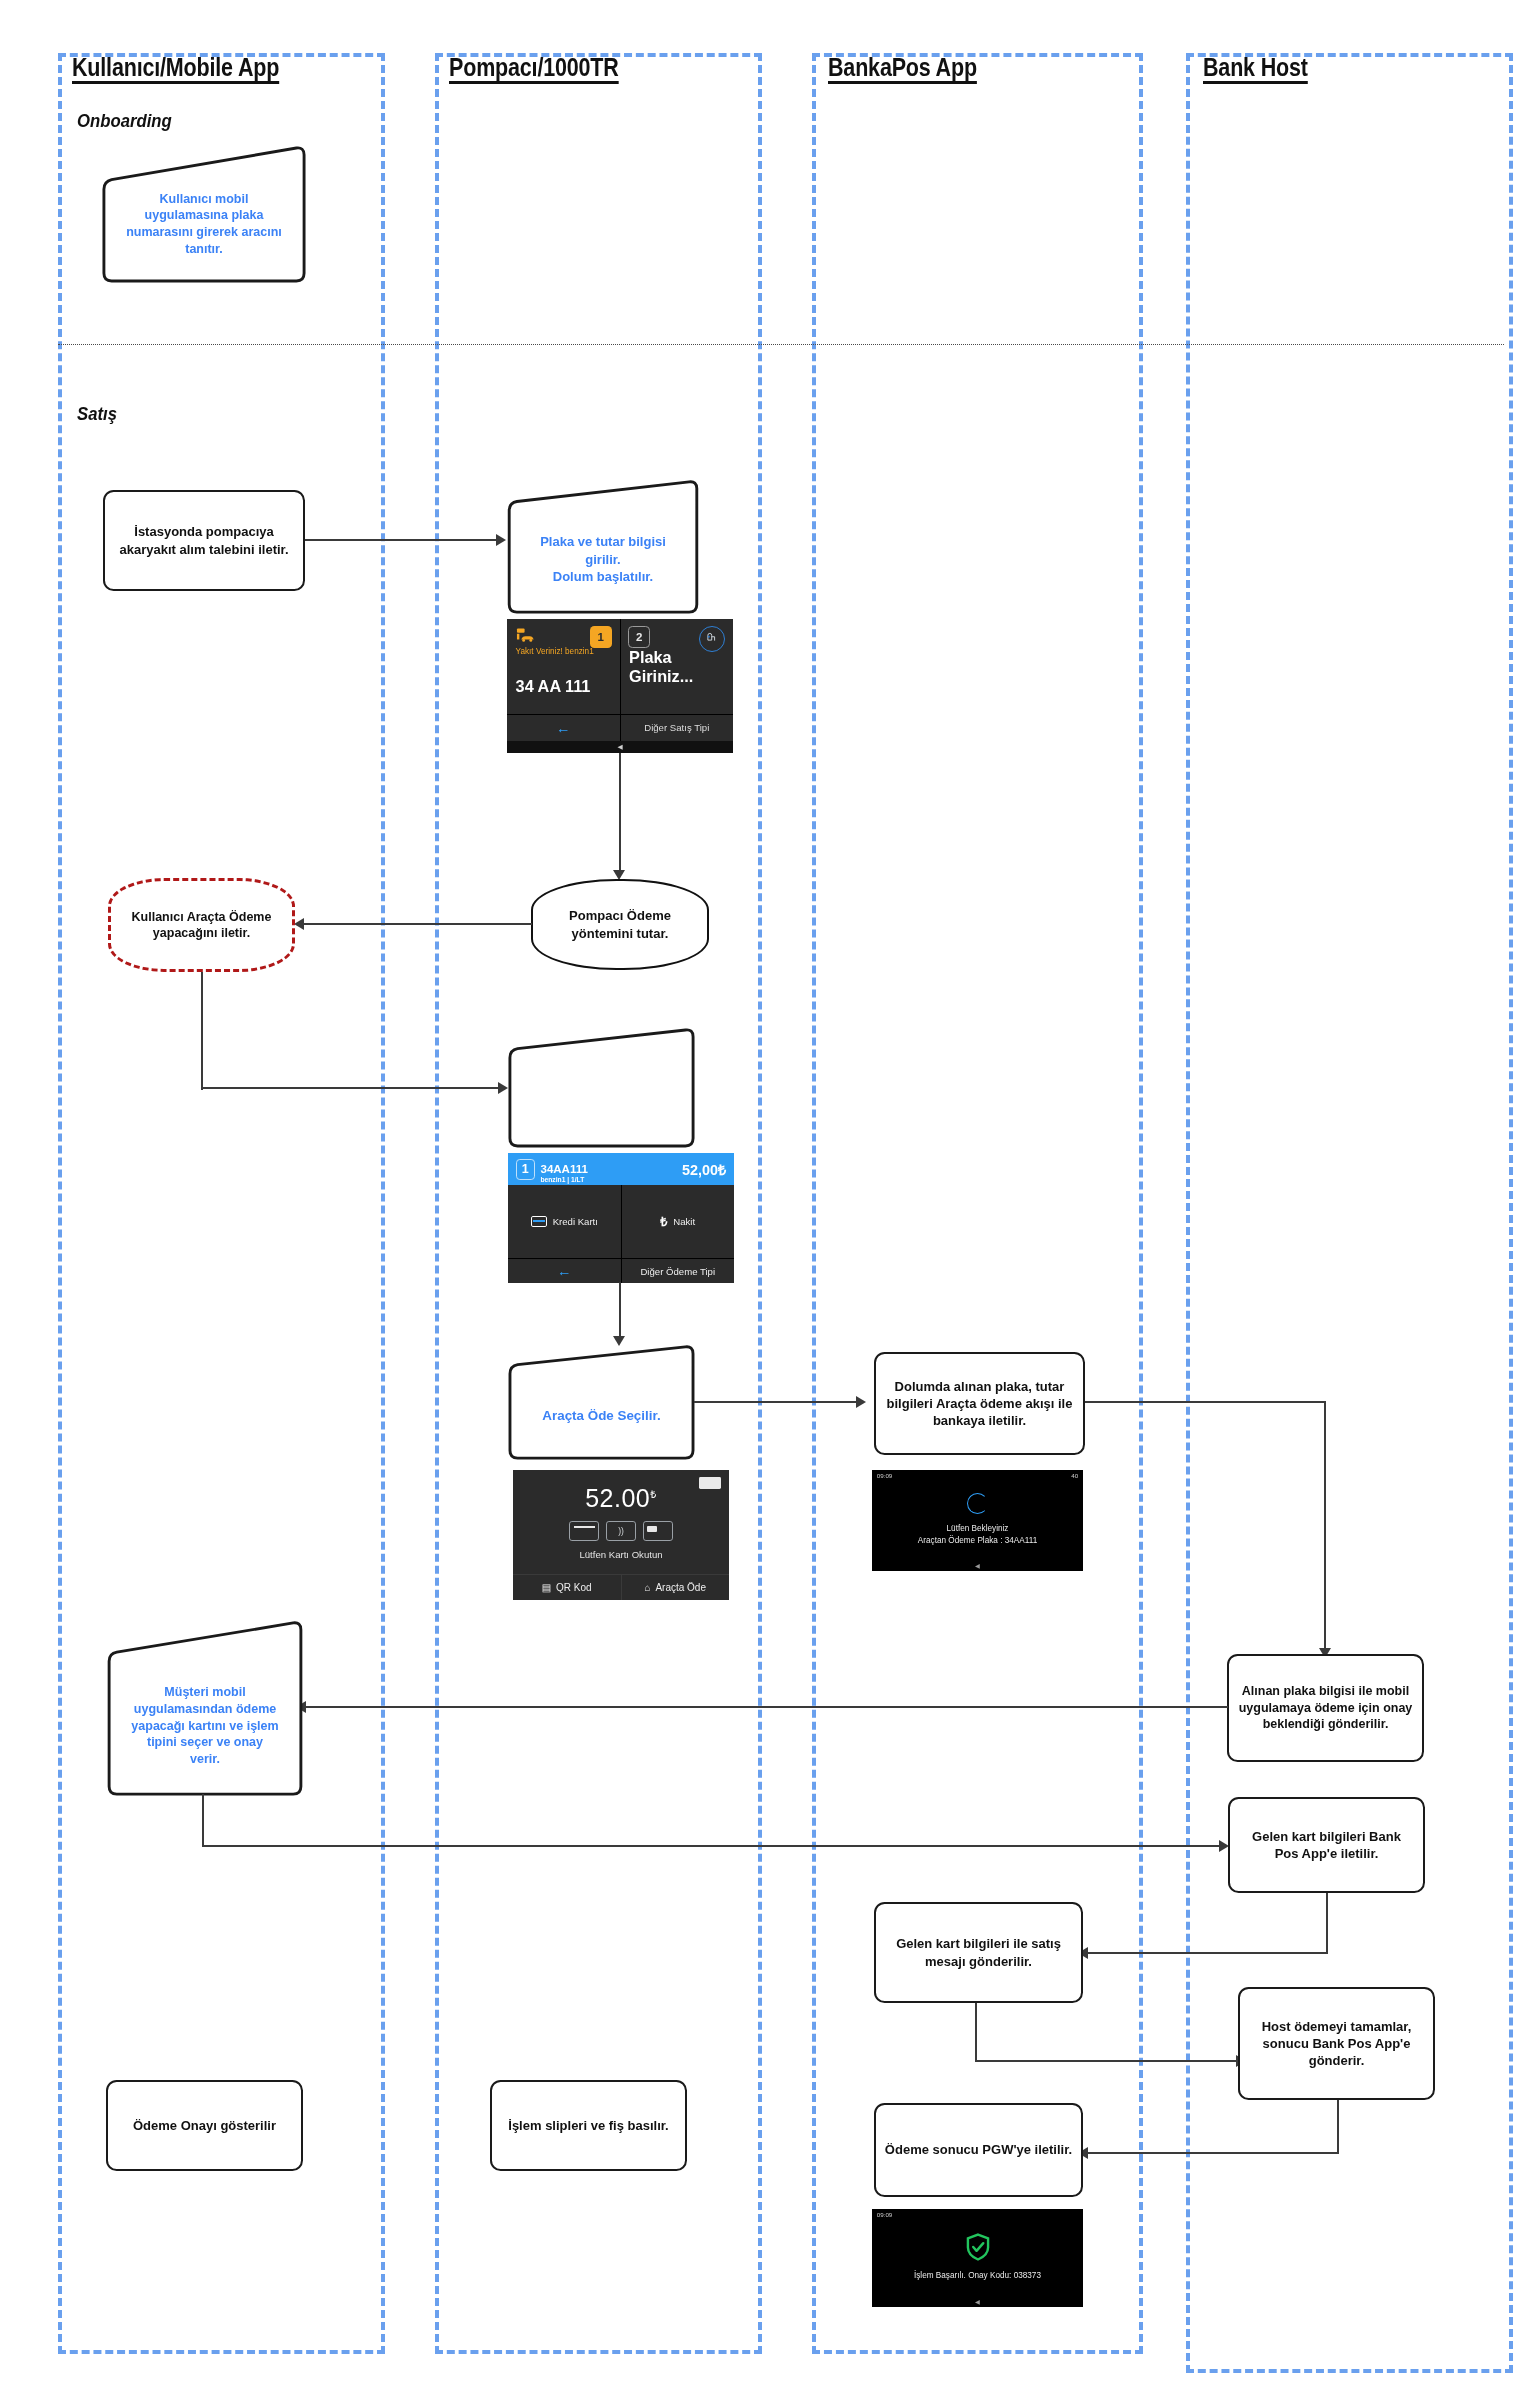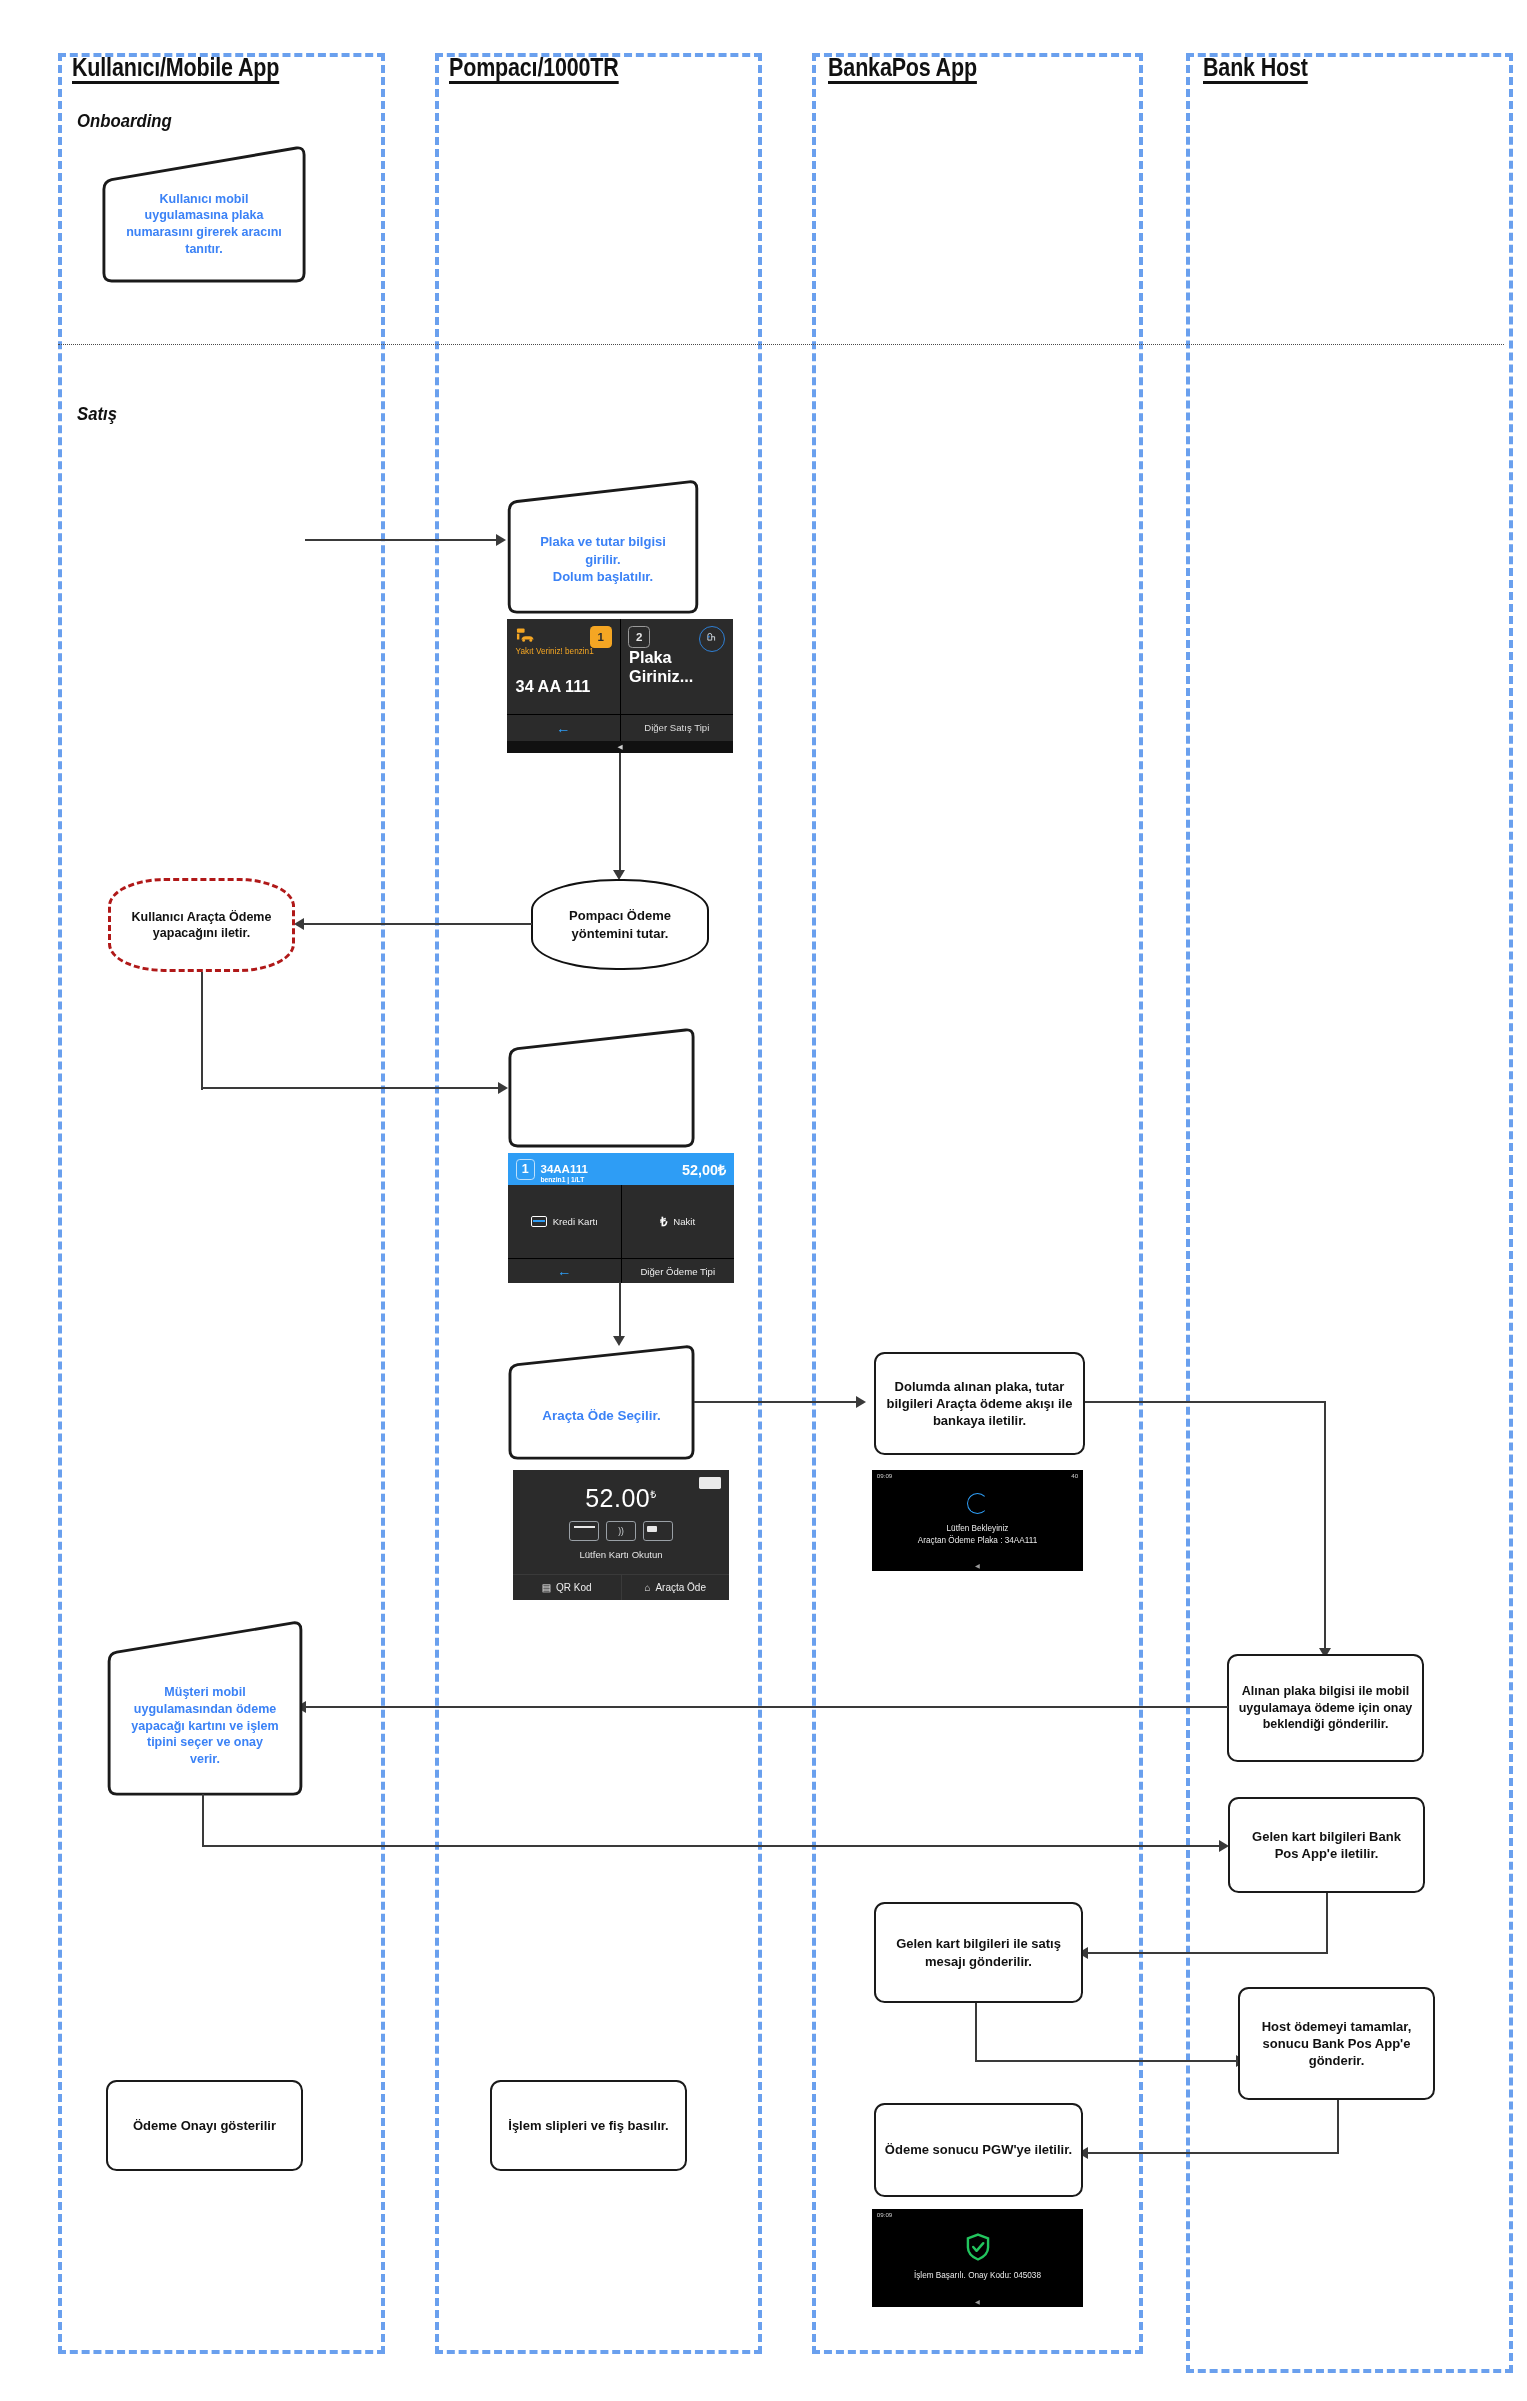--- a/index.html
+++ b/index.html
@@ -203,20 +203,23 @@
   <div class="phase-sep" style="left:58px;top:344px;width:1446px;"></div>
   <div class="phase-title" style="left:77px;top:403px;">Satış</div>
 
   <div class="slant-wrap" style="left:102px;top:146px;width:204px;height:137px;">
     <svg width="204" height="137" viewBox="0 0 425 285">
       <path d="M4 90 Q4 74 20 70 L405 4 Q421 2 421 18 L421 265 Q421 281 405 281 L20 281 Q4 281 4 265 Z" fill="#ffffff" stroke="#1a1a1a" stroke-width="6" stroke-linejoin="round"></path>
     </svg>
     <div class="slant-label" style="top:30px;height:96px;font-size:12.5px;">Kullanıcı mobil uygulamasına plaka numarasını girerek aracını tanıtır.</div>
   </div>
 
+  <div class="node rect" style="left:103px;top:490px;width:202px;height:101px;font-size:13px;">
+    <span>İstasyonda pompacıya akaryakıt alım talebini iletir.</span>
+  </div>
 
   <div class="conn h" style="left:305px;top:539px;width:192px;"></div>
   <div class="arrowhead ah-right" style="left:496px;top:534px;"></div>
 
   <div class="slant-wrap" style="left:507px;top:480px;width:192px;height:134px;">
     <svg width="192" height="134" viewBox="0 0 400 280">
       <path d="M4 64 Q4 48 20 45 L380 4 Q396 2 396 18 L396 260 Q396 276 380 276 L20 276 Q4 276 4 260 Z" fill="#ffffff" stroke="#1a1a1a" stroke-width="6" stroke-linejoin="round"></path>
     </svg>
     <div class="slant-label" style="top:34px;height:91px;font-size:13px;white-space:pre-line;">Plaka ve tutar bilgisi girilir.
 Dolum başlatılır.</div>
@@ -414,21 +417,21 @@
   <div class="shot blk" style="left:872px;top:2209px;width:211px;height:98px;">
     <div class="status">
       <span>09:09</span>
       <span></span>
     </div>
     <div class="content">
       <svg class="shield" viewBox="0 0 50 58">
         <path d="M25 3 L46 11 V30 Q46 46 25 55 Q4 46 4 30 V11 Z" fill="none" stroke="#22c55e" stroke-width="5"></path>
         <path d="M15 29 L22 37 L36 21" fill="none" stroke="#22c55e" stroke-width="5" stroke-linecap="round" stroke-linejoin="round"></path>
       </svg>
-      <div class="l1">İşlem Başarılı. Onay Kodu: 045038</div>
+      <div class="l1">İşlem Başarılı. Onay Kodu: 038373</div>
     </div>
     <div class="navb">◀</div>
   </div>
 
   <div class="node rect" style="left:490px;top:2080px;width:197px;height:91px;font-size:13px;">
     <span>İşlem slipleri ve fiş basılır.</span>
   </div>
 
   <div class="node rect" style="left:106px;top:2080px;width:197px;height:91px;font-size:13px;">
     <span>Ödeme Onayı gösterilir</span>

